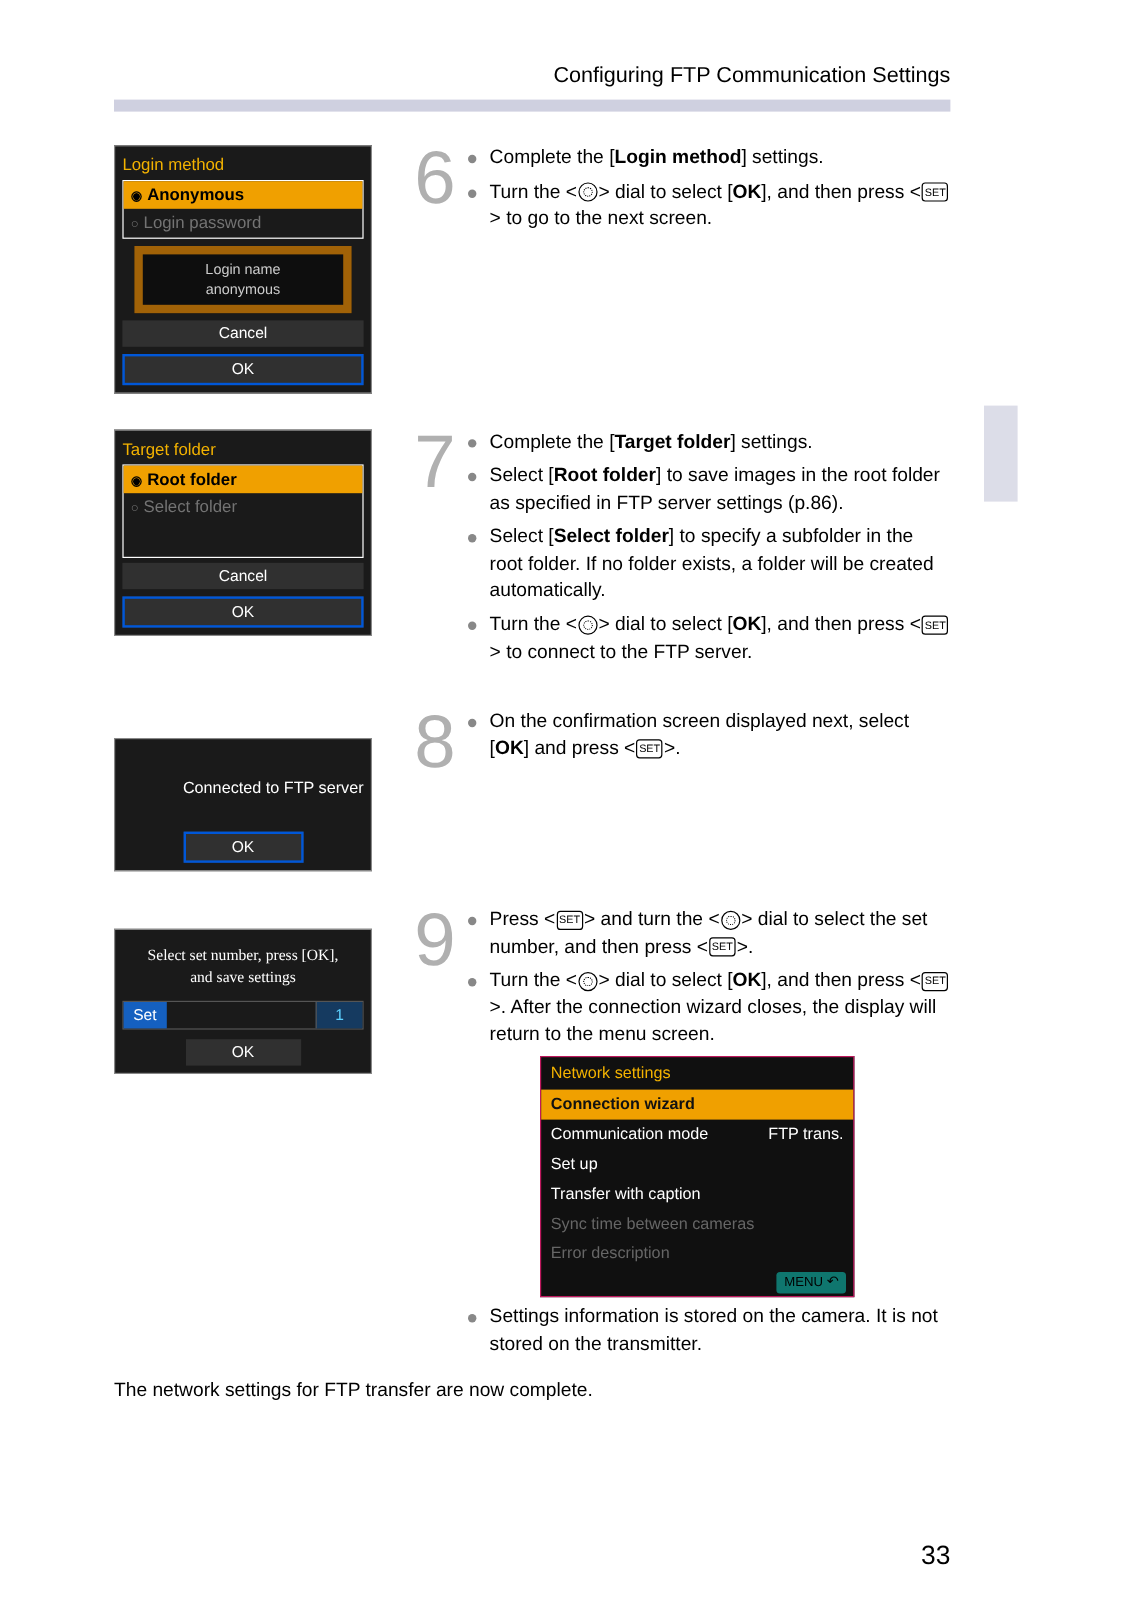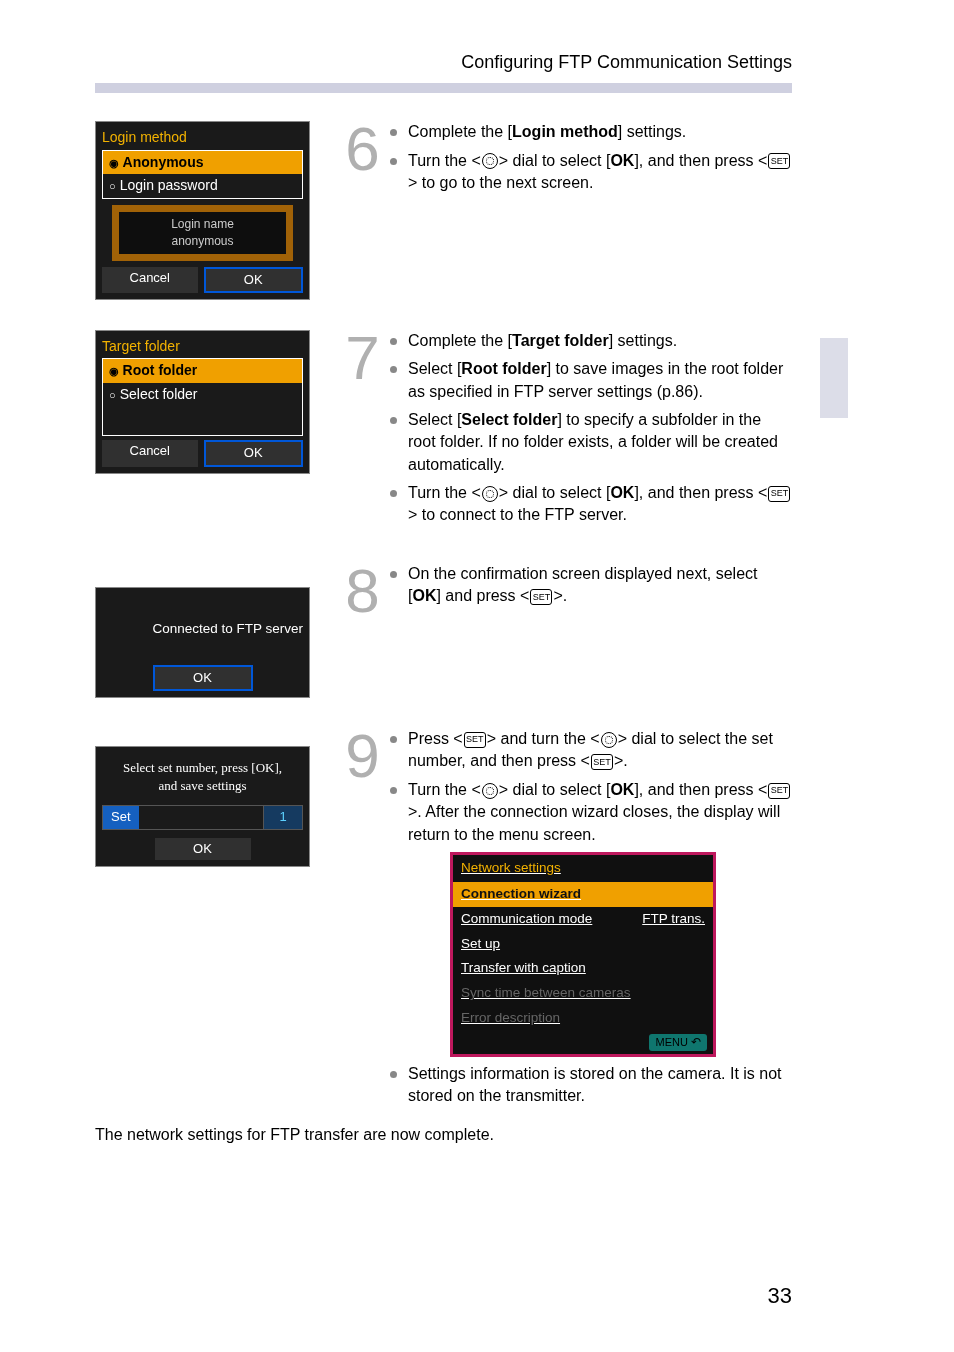--- a/index.html
+++ b/index.html
@@ -81,34 +81,34 @@
     padding: 6px;
   }
   .lcd .yellow { color: #f3b200; }
   .blue-list {
     background: #1a1a1a;
     border: 1px solid #fff;
     margin: 2px 0;
   }
   .blue-list .opt {
     padding: 2px 6px;
-    color: #ffffff;
+    color: #737373;
   }
   .blue-list .opt.sel {
     background: #f0a000;
     color: #000;
     font-weight: bold;
   }
   .radio::before {
     content: "◉"; margin-right: 4px; font-size: 11px;
   }
   .radio-empty::before {
     content: "○"; margin-right: 4px; font-size: 11px;
   }
-  .btn-row { display: flex; justify-content: space-between; margin-top: 4px; gap:6px;}
+  .btn-row { display: flex; justify-content: space-between; margin-top: 4px; gap:6px;flex-direction:column;}
   .btn-dark {
     flex:1; background: #303030; color:#fff;
     text-align:center; padding: 2px 0; font-size:13px;
   }
   .btn-dark.hl { border: 2px solid #0057d8; }
   .subbox {
     border:7px solid #a16207; margin:6px 10px; padding:4px 8px;
     text-align:center; font-size:12px; color:#ccc;
     background:#0e0e0e;
   }
@@ -132,21 +132,21 @@
     border:1px solid #000; position:relative; vertical-align:middle; margin:0 1px;
   }
   .idial::after {
     content:""; position:absolute; left:3px; top:3px; right:3px; bottom:3px;
     border:1px dotted #000; border-radius:50%;
   }
 
   
   .ns-panel {
     width: 260px; margin: 6px 0 4px 60px;
-    border:3px solid #be185d; font-size:13.5px; background:#101010; color:#fff;text-decoration:underline;
+    border:1px solid #be185d; font-size:13.5px; background:#101010; color:#fff;
   }
   .ns-panel .ns-title { color:#f3b200; padding:4px 8px; }
   .ns-panel .ns-item { padding:3px 8px; display:flex; justify-content:space-between;}
   .ns-panel .ns-item.sel { background:#f0a000; color:#111; font-weight:bold; }
   .ns-panel .ns-item.dis { color:#666; }
   .ns-menu { text-align:right; padding:2px 6px; }
   .ns-menu-btn { display:inline-block; background:#0f766e; color:#000; border-radius:3px; padding:0 6px; font-size:11px; }
   .ns-menu-btn .ret { font-size:12px; }
 
   .final-para { margin-top: 10px; }

